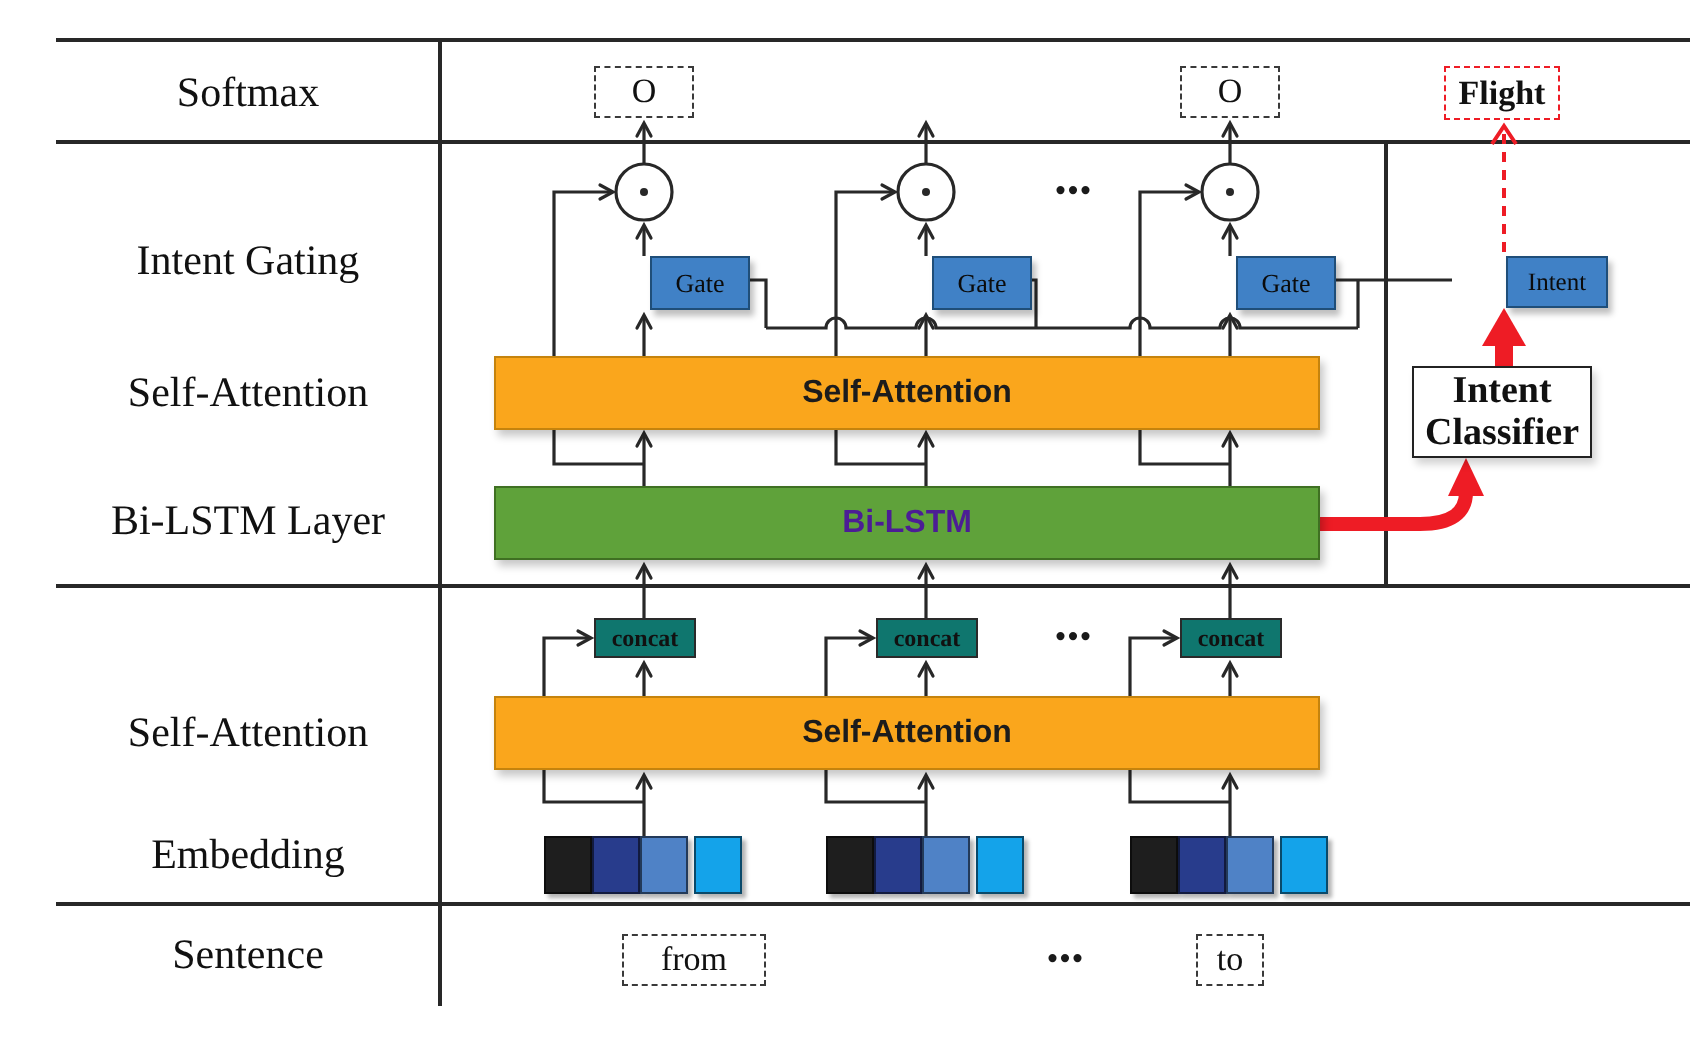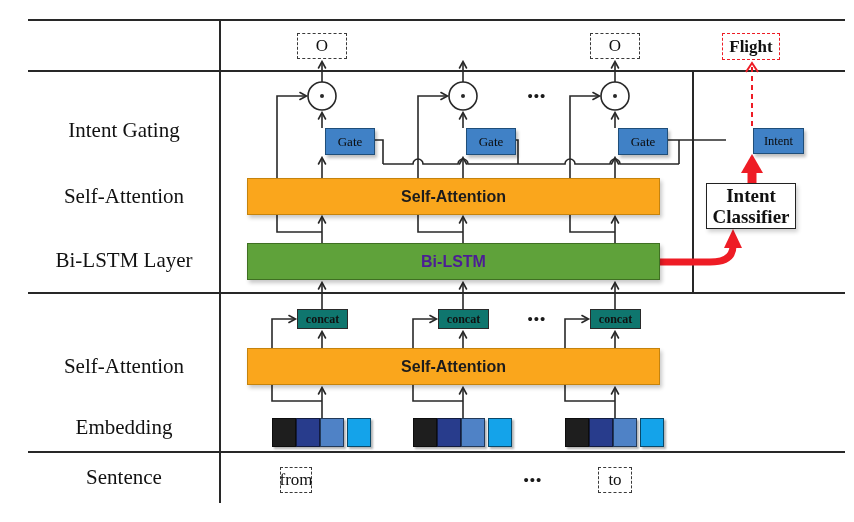--- a/index.html
+++ b/index.html
@@ -120,20 +120,21 @@
     <g>
       <path class="redstroke" d="M660,262 H710 Q733,262 733,246" stroke-width="7"></path>
       <polygon class="redfill" points="724,248 742,248 733,229"></polygon>
       <path class="redstroke" d="M752,183 V172" stroke-width="9"></path>
       <polygon class="redfill" points="741,173 763,173 752,154"></polygon>
       <path class="redstroke" d="M752,126 V67" stroke-width="2" stroke-dasharray="5 4"></path>
       <polyline class="redstroke" points="746,72 752,63 758,72" stroke-width="2"></polyline>
     </g>
   </svg>
 
+  <div class="abs rowlabel" style="top:33px">Softmax</div>
   <div class="abs rowlabel" style="top:117px">Intent Gating</div>
   <div class="abs rowlabel" style="top:183px">Self-Attention</div>
   <div class="abs rowlabel" style="top:247px">Bi-LSTM Layer</div>
   <div class="abs rowlabel" style="top:353px">Self-Attention</div>
   <div class="abs rowlabel" style="top:414px">Embedding</div>
   <div class="abs rowlabel" style="top:464px">Sentence</div>
 
   <div class="abs dashbox" style="left:297px;top:33px;width:50px;height:26px">O</div>
   <div class="abs dashbox" style="left:590px;top:33px;width:50px;height:26px">O</div>
   <div class="abs dashbox redbox" style="left:722px;top:33px;width:58px;height:27px">Flight</div>
@@ -172,16 +173,16 @@
       <span class="sq sq3"></span>
       <span class="sq sq4"></span>
   </div>
   <div class="abs emb" style="left:565px">
     <span class="sq sq1"></span>
       <span class="sq sq2"></span>
       <span class="sq sq3"></span>
       <span class="sq sq4"></span>
   </div>
 
-  <div class="abs dashbox" style="left:280px;top:467px;width:32px;height:26px">from</div>
+  <div class="abs dashbox" style="left:311px;top:467px;width:72px;height:26px">from</div>
   <div class="abs dashbox" style="left:598px;top:467px;width:34px;height:26px">to</div>
 
 </div>
 
 </body></html>

